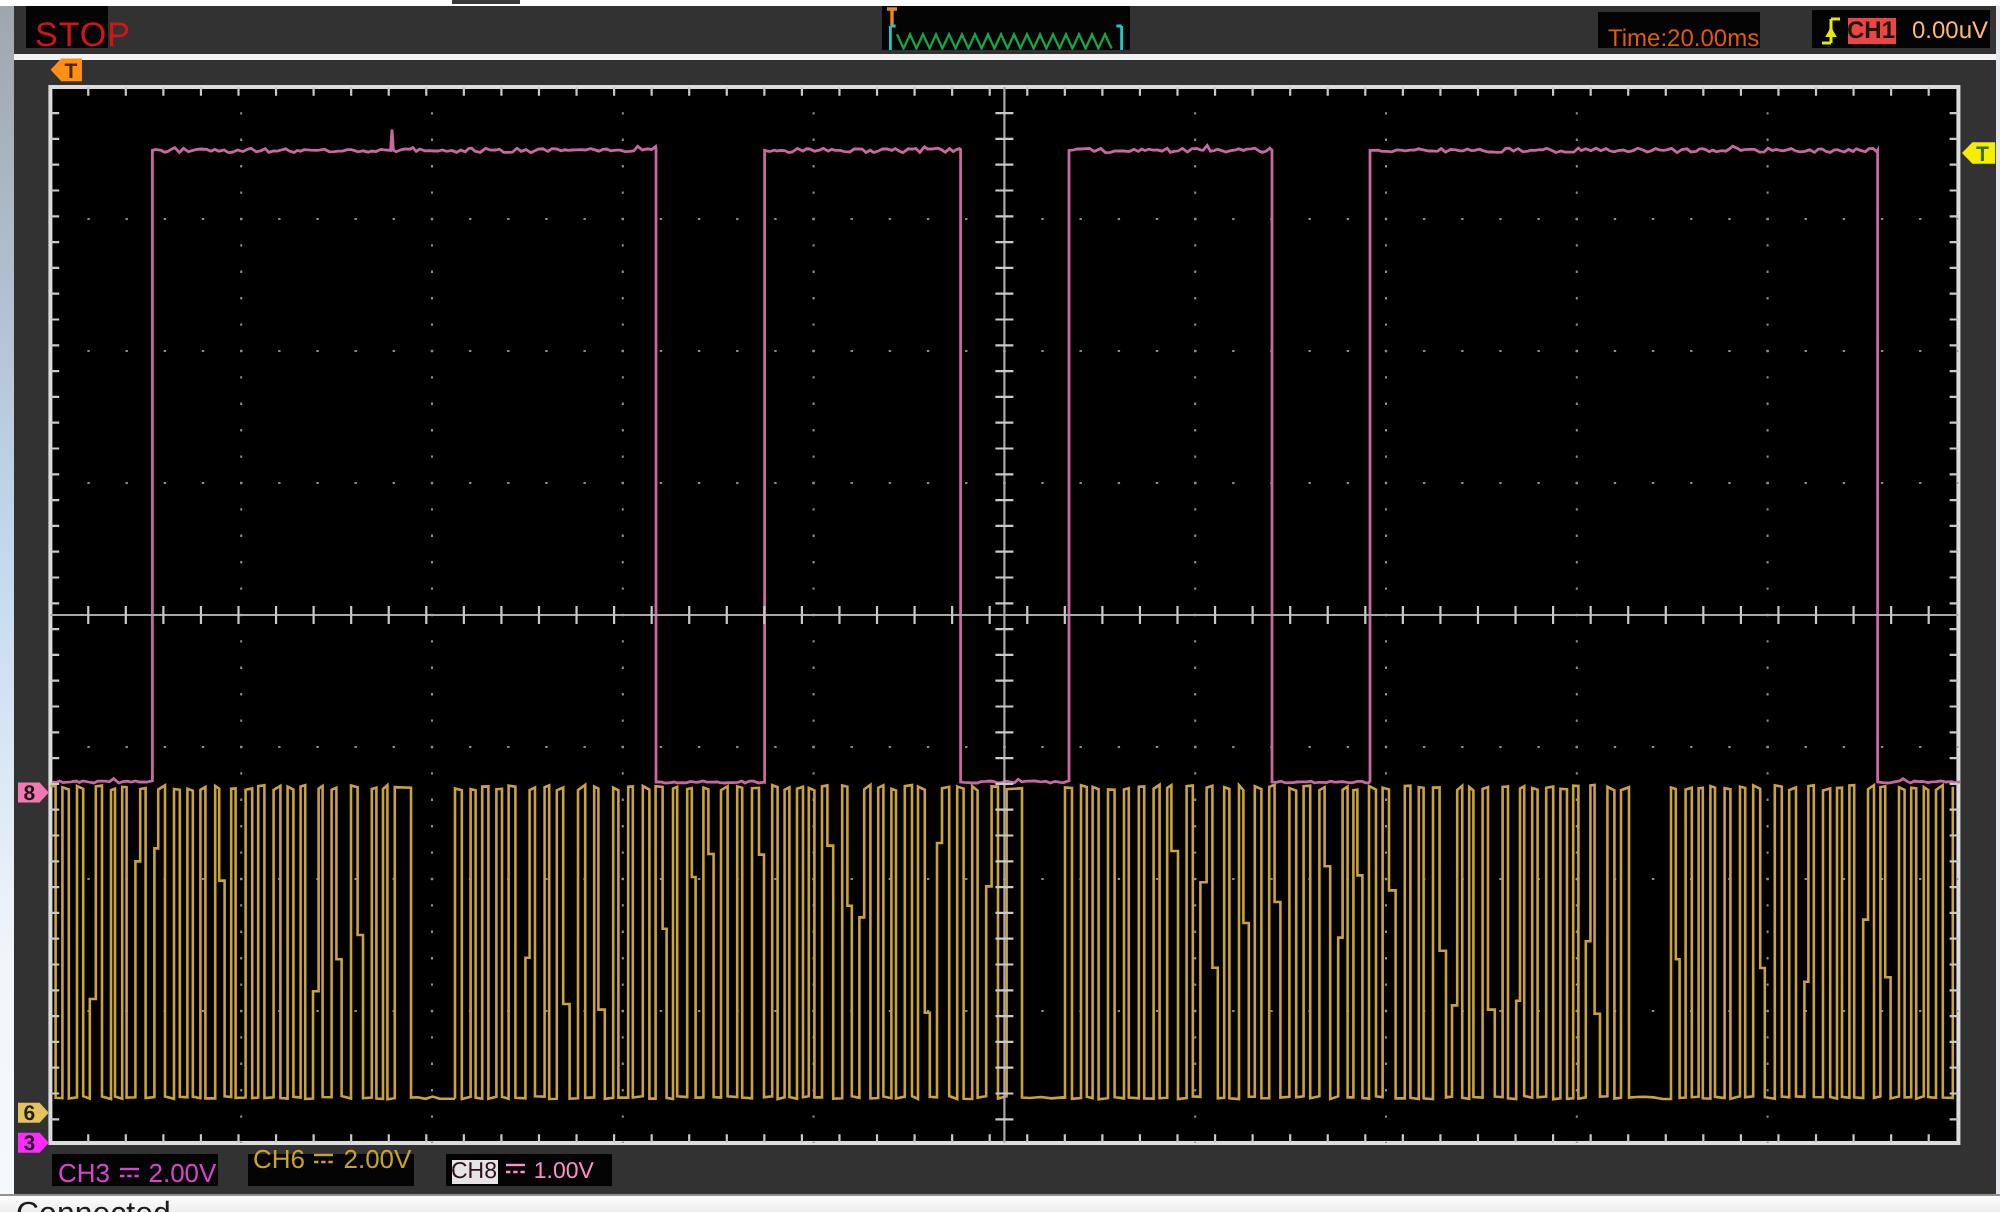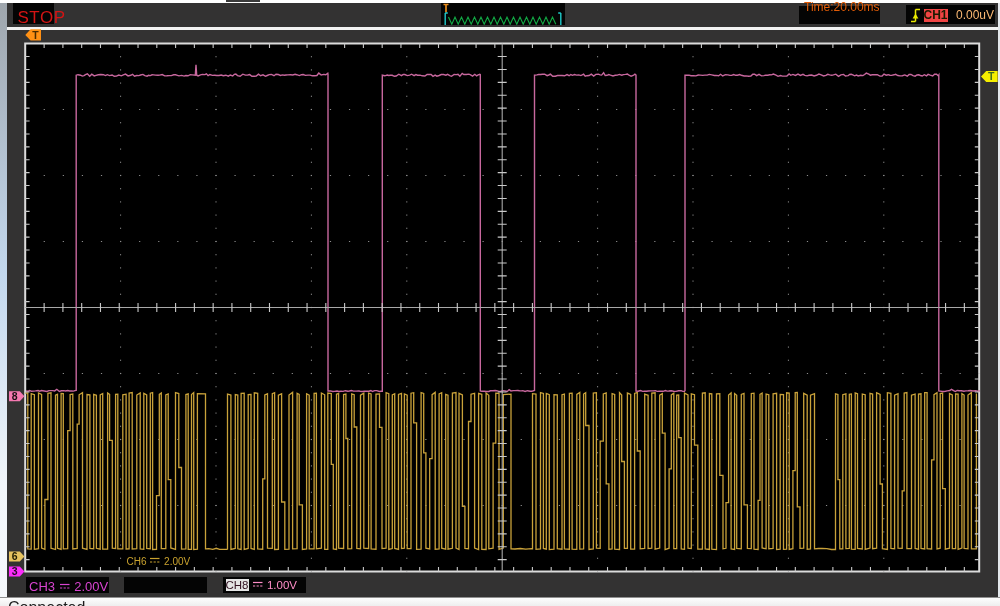--- a/index.html
+++ b/index.html
@@ -17,21 +17,21 @@
 
 <div class="blk" style="left:441px;top:3px;width:124px;height:22px"></div>
 <svg class="abs" style="left:441px;top:3px" width="124" height="22">
 <path d="M5 1.5v8 M2.5 1.5h5" stroke="#e78a1a" stroke-width="1.7" fill="none"></path>
 <path d="M4.2 10v13.2 M4.2 10h2.6 M4.2 23.2h2.6" stroke="#1fc9c9" stroke-width="1.4" fill="none"></path>
 <path d="M119.8 10v13.2 M119.8 10h-2.6 M119.8 23.2h-2.6" stroke="#1fc9c9" stroke-width="1.4" fill="none"></path>
 <polyline points="7.5,14.1 10.8,21.2 14.0,14.1 17.2,21.2 20.5,14.1 23.8,21.2 27.0,14.1 30.2,21.2 33.5,14.1 36.8,21.2 40.0,14.1 43.2,21.2 46.5,14.1 49.8,21.2 53.0,14.1 56.2,21.2 59.5,14.1 62.8,21.2 66.0,14.1 69.2,21.2 72.5,14.1 75.8,21.2 79.0,14.1 82.2,21.2 85.5,14.1 88.8,21.2 92.0,14.1 95.2,21.2 98.5,14.1 101.8,21.2 105.0,14.1 108.2,21.2 111.5,14.1 114.8,21.2" fill="none" stroke="#12a844" stroke-width="1.15"></polyline>
 </svg>
 
 <div class="blk" style="left:799px;top:6px;width:81px;height:18px"></div>
-<div class="abs" style="left:804px;top:0;color:#e25c07;font-size:12px">Time:20.00ms</div>
+<div class="abs" style="left:804px;top:12px;color:#e25c07;font-size:12px">Time:20.00ms</div>
 
 <div class="blk" style="left:906px;top:5px;width:89px;height:19px"></div>
 <svg class="abs" style="left:909px;top:6px" width="14" height="18">
 <path d="M2 15.5h4.5 M6.5 15.5V3.5 M6.5 3.5H11" stroke="#e8e800" stroke-width="1.5" fill="none"></path>
 <polygon points="6.5,7.5 3.6,12.5 9.4,12.5" fill="#e8e800"></polygon>
 </svg>
 <div class="abs" style="left:923.5px;top:8.5px;width:24px;height:13px;background:#ef4444;color:#1a1a00;font-size:12px;font-weight:bold;text-align:center;line-height:13px">CH1</div>
 <div class="abs" style="left:956px;top:8px;color:#fdba74;font-size:12px">0.00uV</div>
 
 <svg width="1000" height="606" viewBox="0 0 1000 606" style="position:absolute;left:0;top:0">
@@ -73,21 +73,21 @@
 <text x="11.7" y="575.2" fill="#240a24">3</text>
 </g>
 </svg>
 
 <div class="blk" style="left:26px;top:576.5px;width:83px;height:16px"></div>
 <div class="abs" style="left:29px;top:578.5px;color:#d844d0;font-size:13px">CH3 <svg width="12" height="11" style="vertical-align:-1px">
       <path d="M1 3.5h9.5" stroke="#d844d0" stroke-width="1.2" fill="none"></path>
       <path d="M1 7h2.2 M4.6 7h2.2 M8.2 7h2.2" stroke="#d844d0" stroke-width="1.2" fill="none"></path>
     </svg>&nbsp;2.00V</div>
 <div class="blk" style="left:123.5px;top:576.5px;width:83px;height:16px"></div>
-<div class="abs" style="left:126.5px;top:555px;color:#c9a22e;font-size:10px">CH6 <svg width="12" height="11" style="vertical-align:-1px">
+<div class="abs" style="left:126.5px;top:572px;color:#c9a22e;font-size:13px">CH6 <svg width="12" height="11" style="vertical-align:-1px">
       <path d="M1 3.5h9.5" stroke="#c9a22e" stroke-width="1.2" fill="none"></path>
       <path d="M1 7h2.2 M4.6 7h2.2 M8.2 7h2.2" stroke="#c9a22e" stroke-width="1.2" fill="none"></path>
     </svg>&nbsp;2.00V</div>
 <div class="blk" style="left:222.5px;top:576.5px;width:83px;height:16px"></div>
 <div class="abs" style="left:225.5px;top:578.5px;color:#ff8ec8;font-size:11.5px"><span style="background:#e5e5e5;color:#301020">CH8</span> <svg width="12" height="11" style="vertical-align:-1px">
       <path d="M1 3.5h9.5" stroke="#ff8ec8" stroke-width="1.2" fill="none"></path>
       <path d="M1 7h2.2 M4.6 7h2.2 M8.2 7h2.2" stroke="#ff8ec8" stroke-width="1.2" fill="none"></path>
     </svg>&nbsp;1.00V</div>
 
 <div class="abs" style="left:0;top:596.5px;width:1000px;height:9.5px;background:linear-gradient(#fdfdfd,#ececec);border-top:1px solid #909090"></div>

